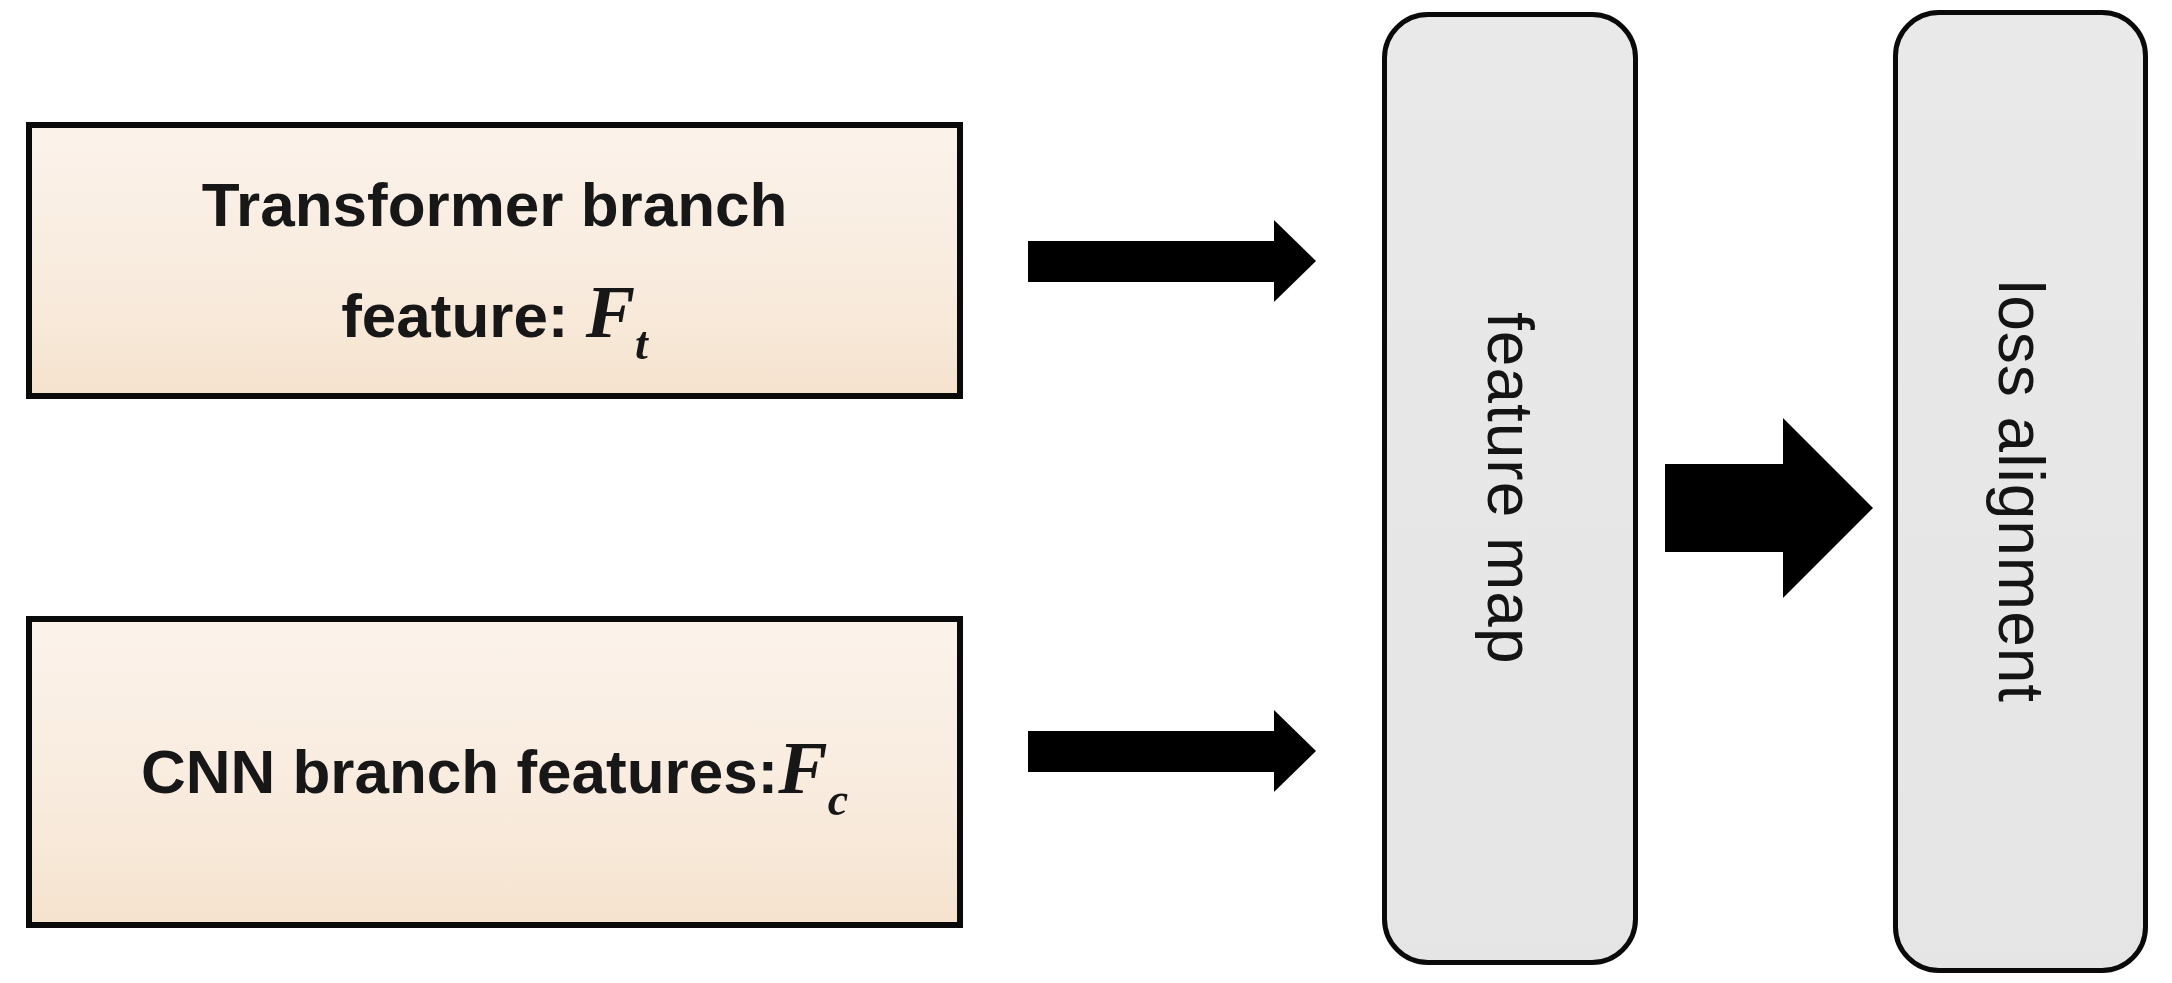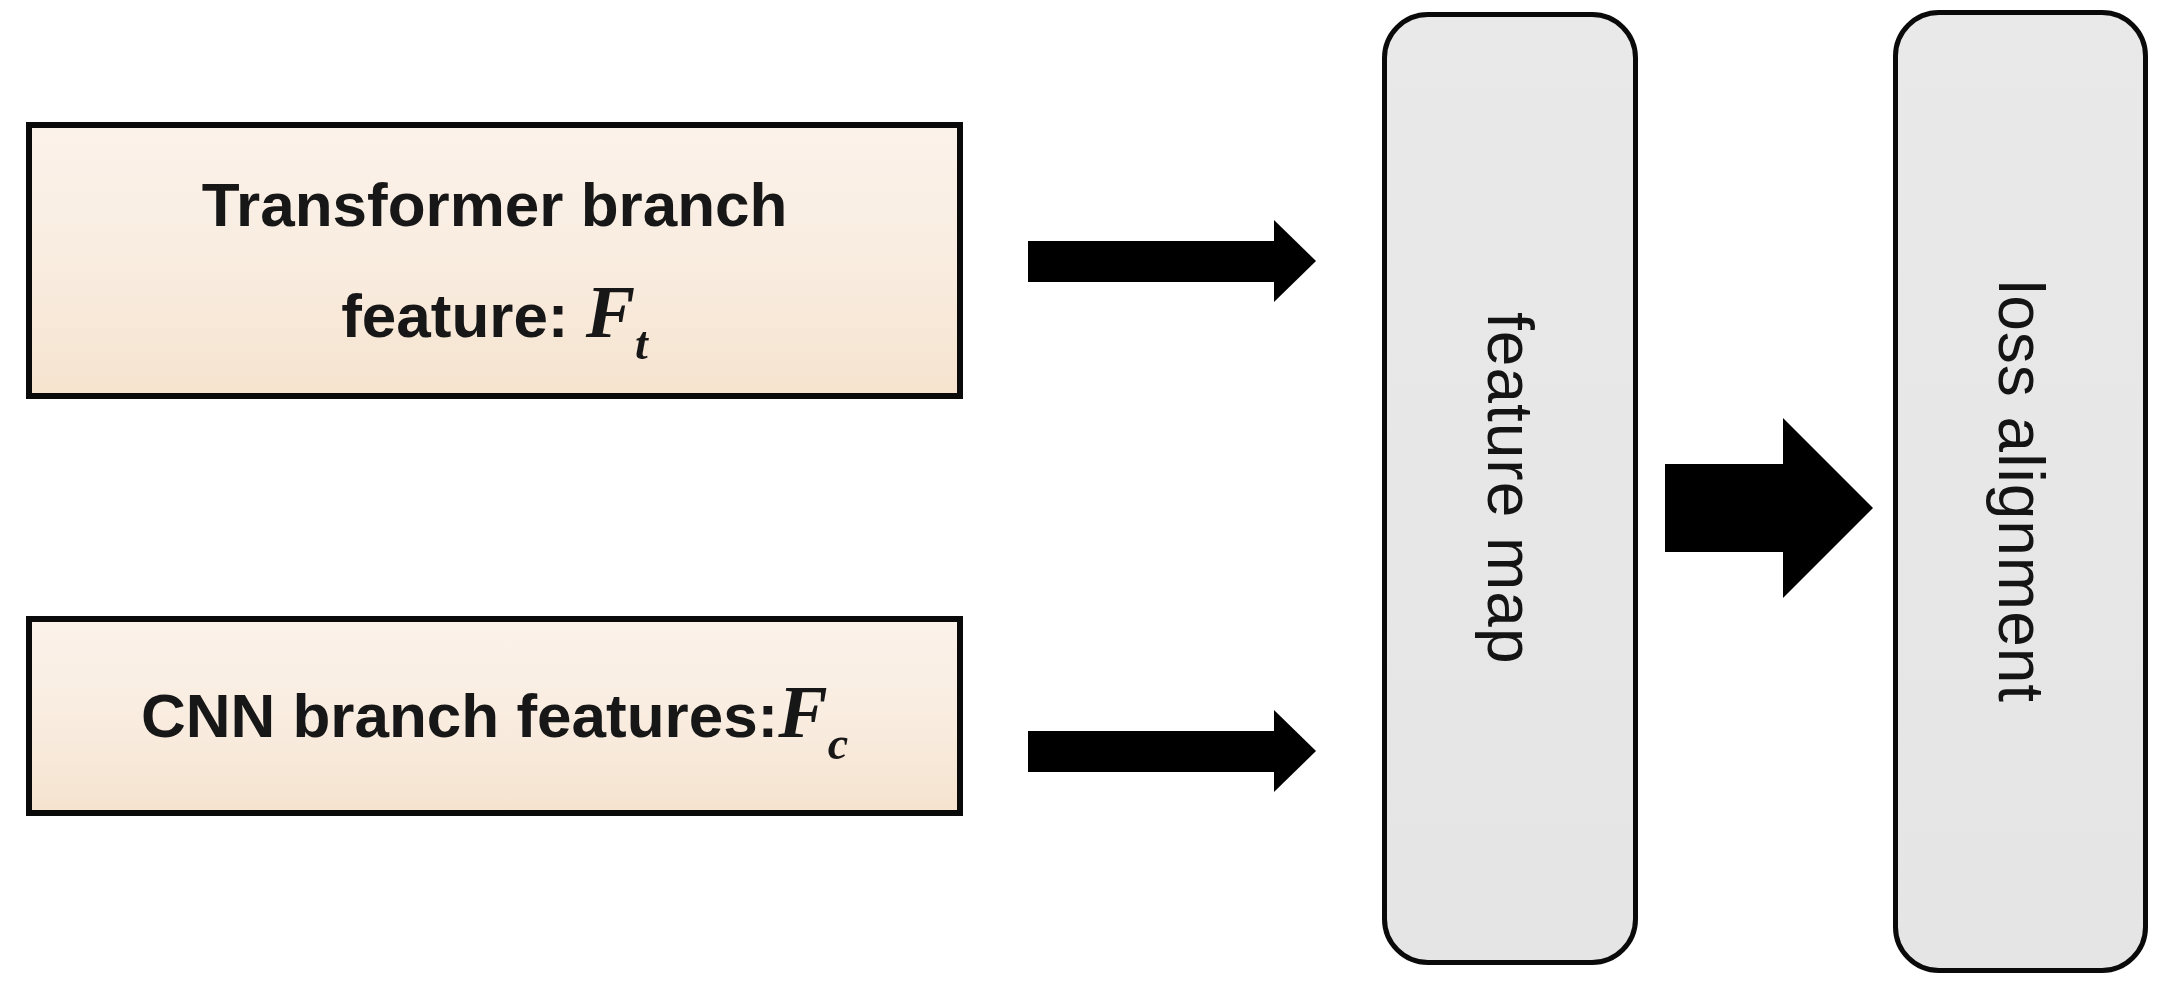--- a/index.html
+++ b/index.html
@@ -27,21 +27,21 @@
     flex-direction: column;
     align-items: center;
     justify-content: center;
     text-align: left;
     color: #171717;
     font-weight: bold;
     font-size: 62px;
     line-height: 1.78;
   }
   #box-transformer { left: 26px;  top: 122px; width: 937px; height: 277px; }
-  #box-cnn         { left: 26px;  top: 616px; width: 937px; height: 200px; line-height: 1.2; }
+  #box-cnn         { left: 26px;  top: 616px; width: 937px; height: 312px; line-height: 1.2; }
 
   
   .mathF {
     font-family: "Liberation Serif", serif;
     font-style: italic;
     font-weight: bold;
     font-size: 74px;
     line-height: 0;
   }
   .mathSub {

